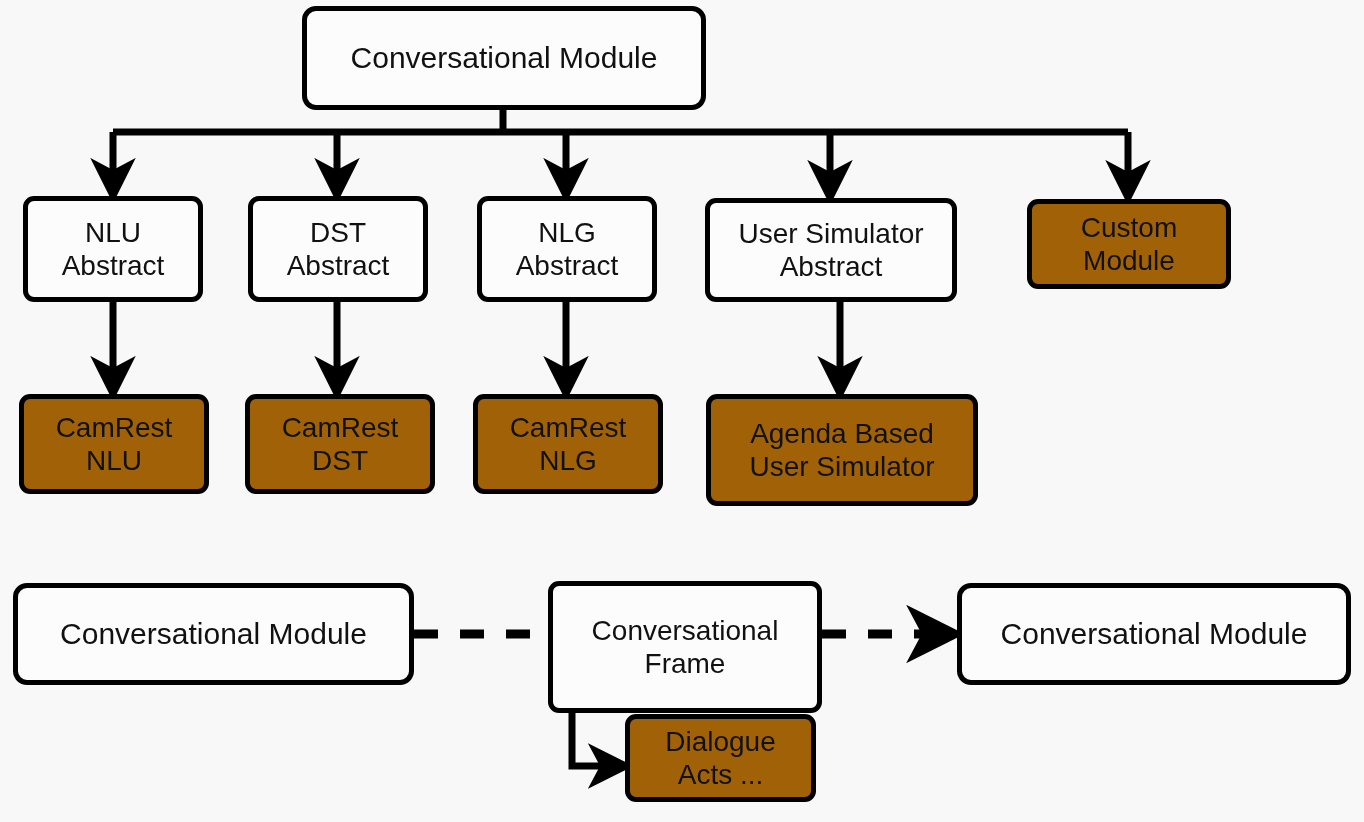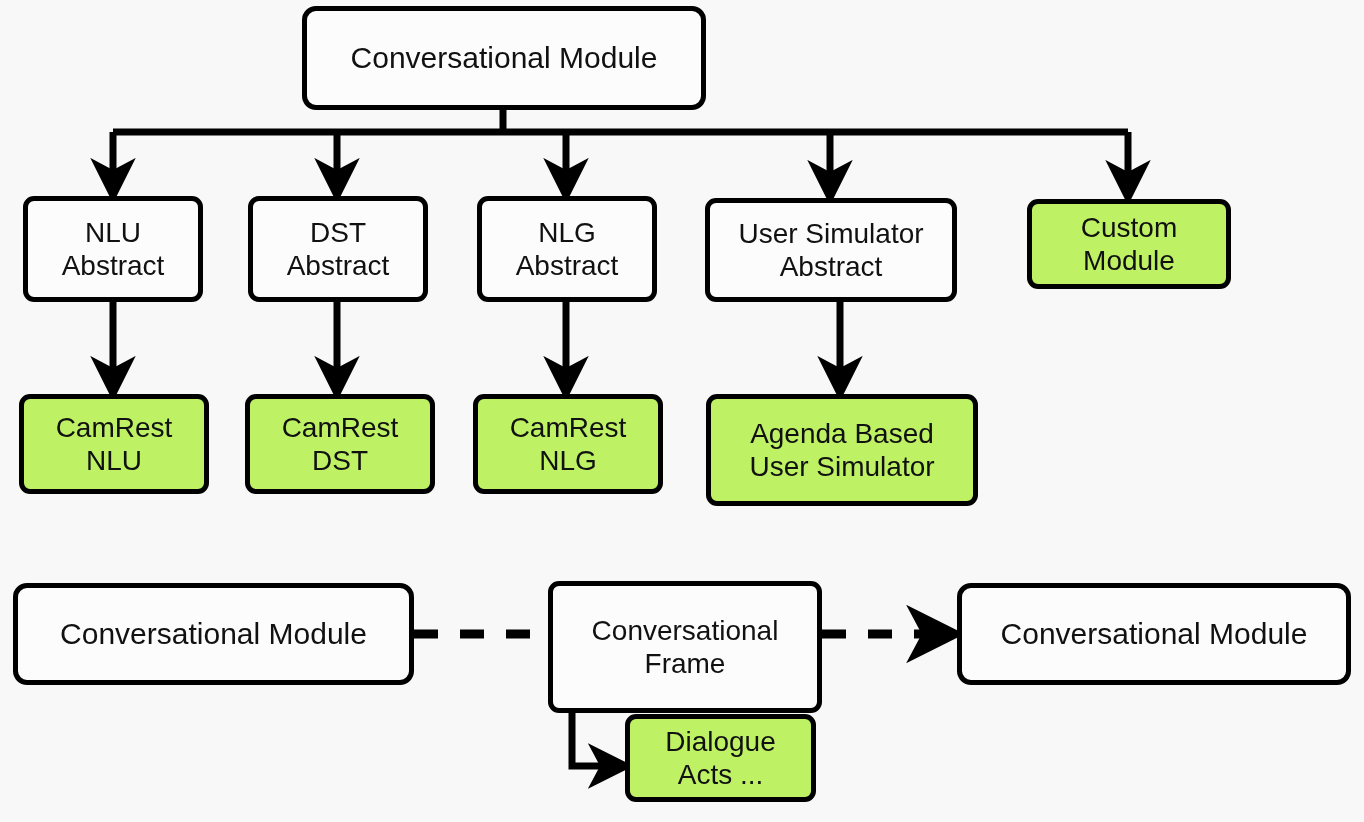--- a/index.html
+++ b/index.html
@@ -31,21 +31,21 @@
     display: flex;
     align-items: center;
     justify-content: center;
     text-align: center;
     color: #111111;
     line-height: 1.18;
     white-space: pre-line;
     z-index: 2;
   }
   .node.white { background: #fcfcfc; }
-  .node.gray  { background: #bef264; }
+  .node.gray  { background: #a16207; }
   .node.f28 { font-size: 28px; border-radius: 11px; }
   .node.f30 { font-size: 30px; }
 </style>
 </head>
 <body>
 
 <div id="canvas">
 
   <svg id="edges" viewBox="0 0 1364 822">
     <defs>

